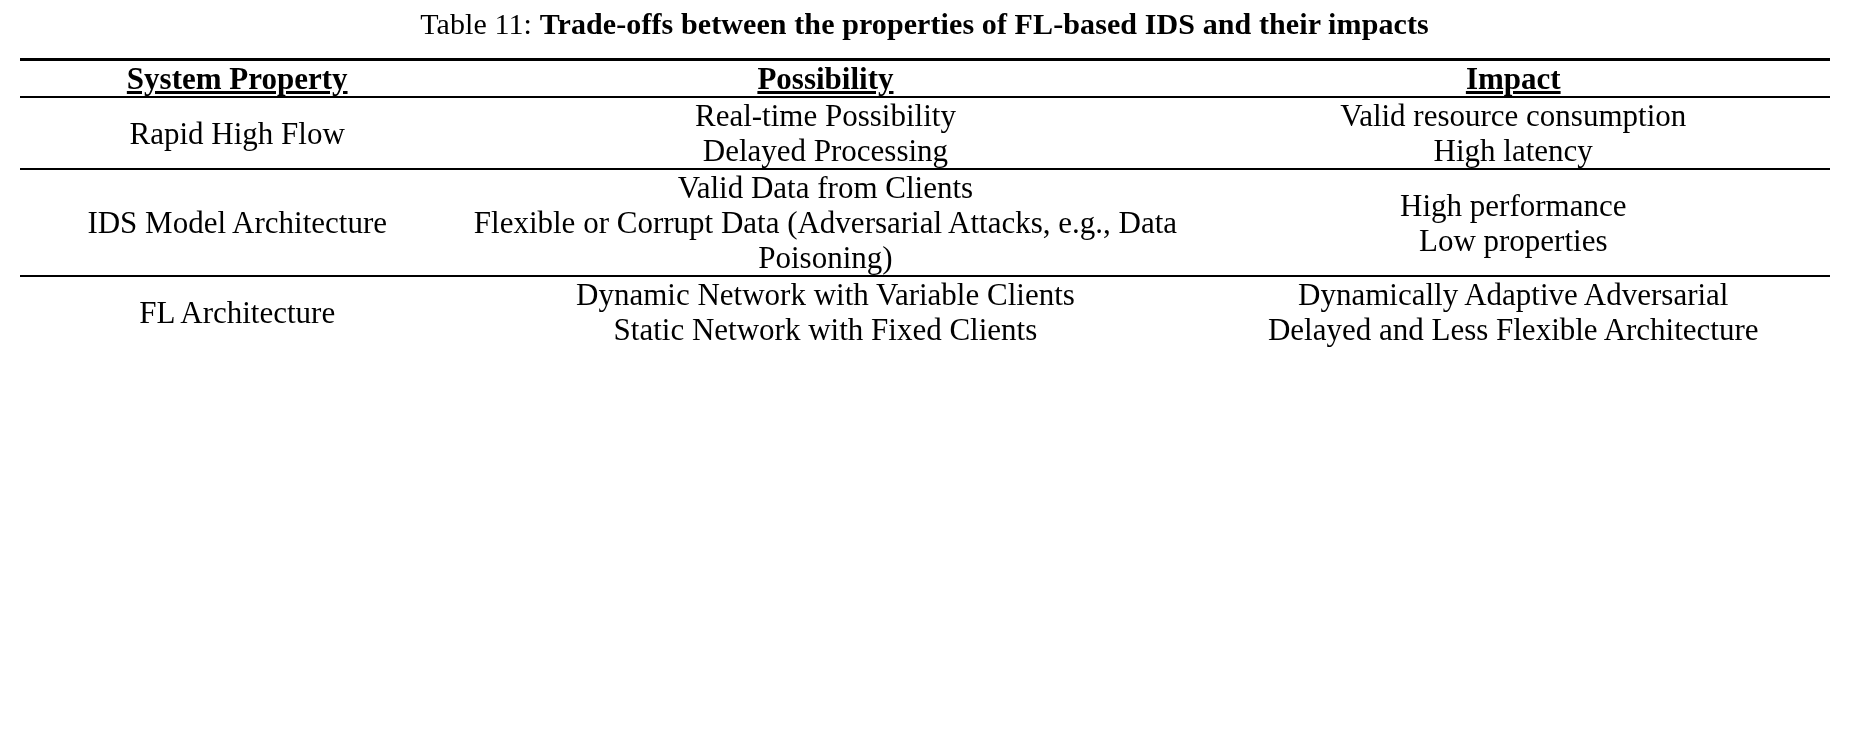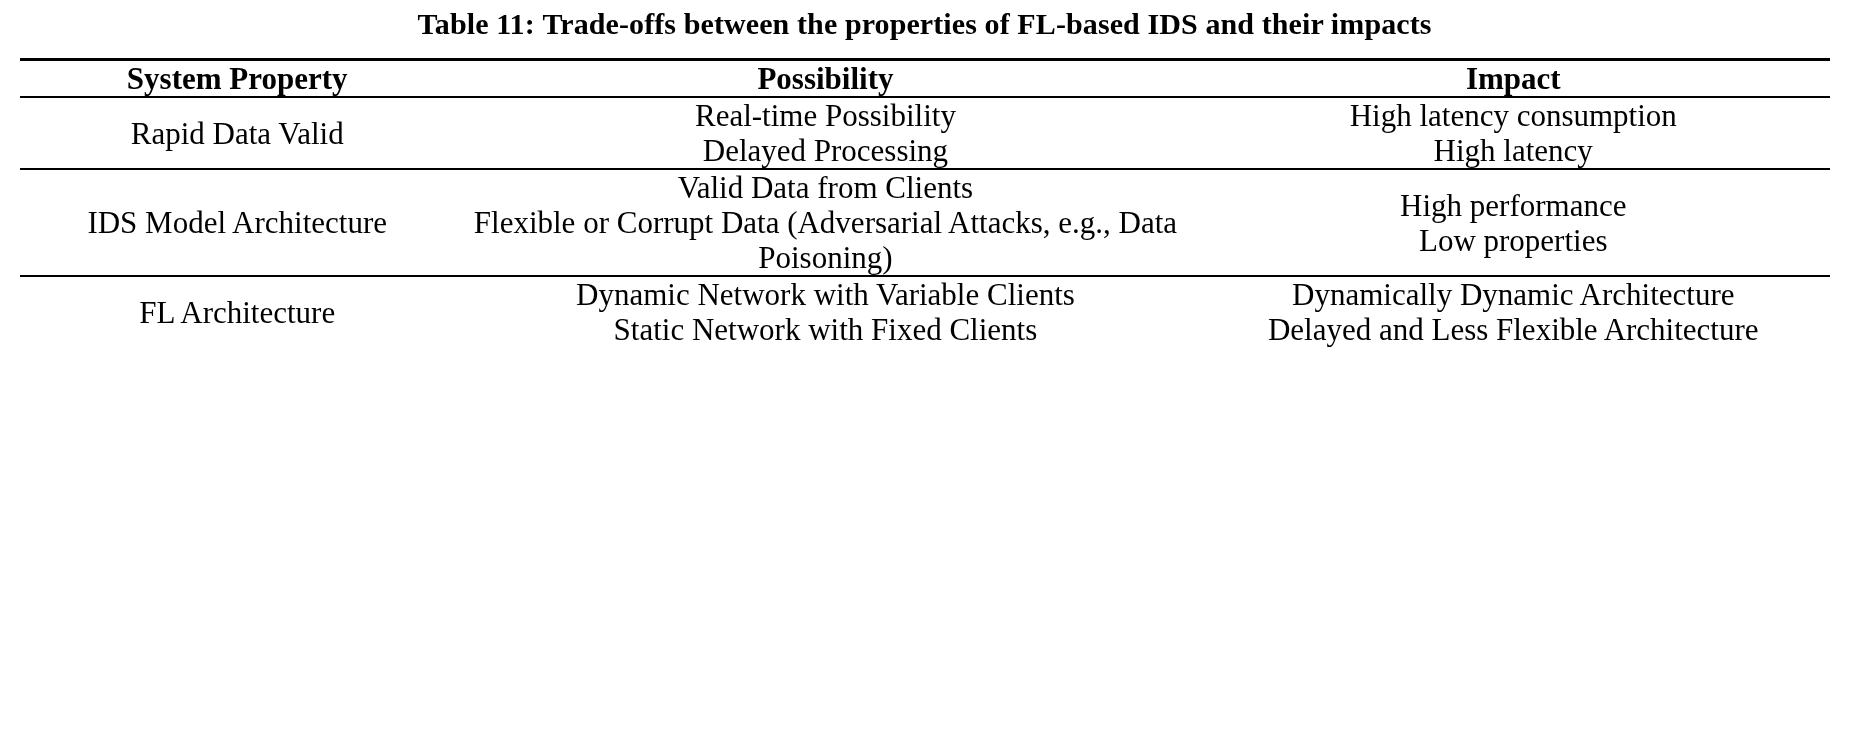--- a/index.html
+++ b/index.html
@@ -23,21 +23,21 @@
   }
   .caption {
     text-align: center;
     font-size: 30px;
     line-height: 1.2;
     padding-top: 6px;
     padding-bottom: 16px;
     letter-spacing: 0.1px;
   }
   .caption .caption-label {
-    font-weight: bold;
+    font-weight: normal;
   }
   .caption .caption-text {
     font-weight: bold;
   }
   table.tbl {
     border-collapse: collapse;
     width: 1810px;
     margin: 0 auto;
     table-layout: fixed;
   }
@@ -54,20 +54,21 @@
   .rule-bottom td {
     border-top: 3px solid #000;
   }
   thead th {
     font-weight: bold;
     font-size: 31px;
     padding: 12px 0 13px 0;
   }
   thead tr.head-rule th {
     border-top: 3px solid #000;
+    text-decoration: underline;
   }
   tbody tr td {
     padding: 12px 8px 14px 8px;
   }
   .col1 { width: 24%; }
   .col2 { width: 41%; }
   .col3 { width: 35%; }
   .cell-lines > div {
     white-space: normal;
   }
@@ -96,27 +97,27 @@
     <thead>
       <tr class="head-rule">
         <th>System Property</th>
         <th>Possibility</th>
         <th>Impact</th>
       </tr>
     </thead>
     <tbody>
 
       <tr class="rule-mid">
-        <td>Rapid Data Valid</td>
+        <td>Rapid High Flow</td>
         <td class="cell-lines">
           <div>Real-time Possibility</div>
           <div>Delayed Processing</div>
         </td>
         <td class="cell-lines">
-          <div>High latency consumption</div>
+          <div>Valid resource consumption</div>
           <div>High latency</div>
         </td>
       </tr>
 
       <tr class="rule-mid">
         <td>IDS Model Architecture</td>
         <td class="cell-lines">
           <div>Valid Data from Clients</div>
           <div>Flexible or Corrupt Data (Adversarial Attacks, e.g., Data Poisoning)</div>
         </td>
@@ -126,21 +127,21 @@
         </td>
       </tr>
 
       <tr class="rule-mid">
         <td>FL Architecture</td>
         <td class="cell-lines">
           <div>Dynamic Network with Variable Clients</div>
           <div>Static Network with Fixed Clients</div>
         </td>
         <td class="cell-lines">
-          <div>Dynamically Dynamic Architecture</div>
+          <div>Dynamically Adaptive Adversarial</div>
           <div>Delayed and Less Flexible Architecture</div>
         </td>
       </tr>
 
       <tr class="rule-bottom spacer-row">
         <td></td>
         <td></td>
         <td></td>
       </tr>
 

